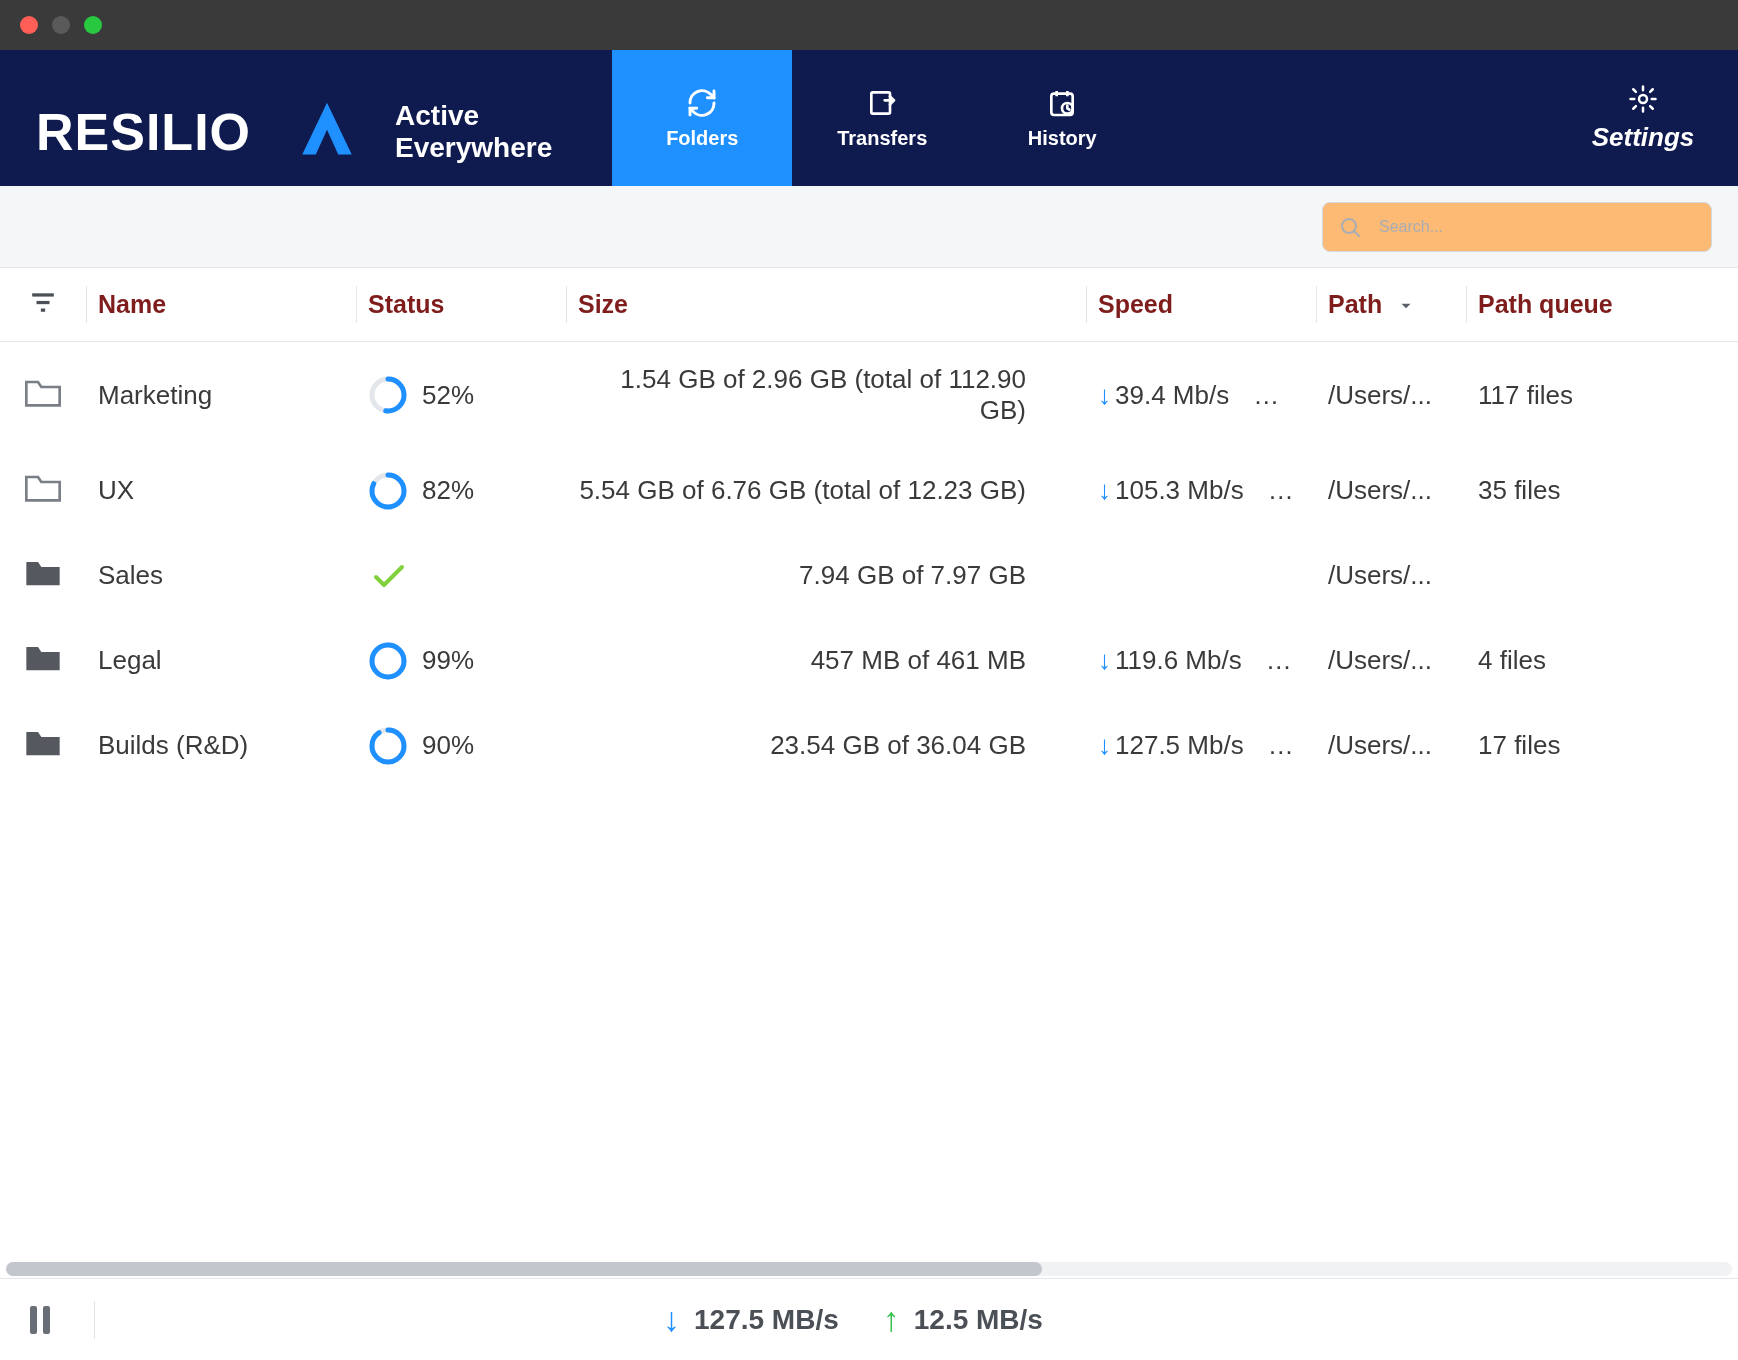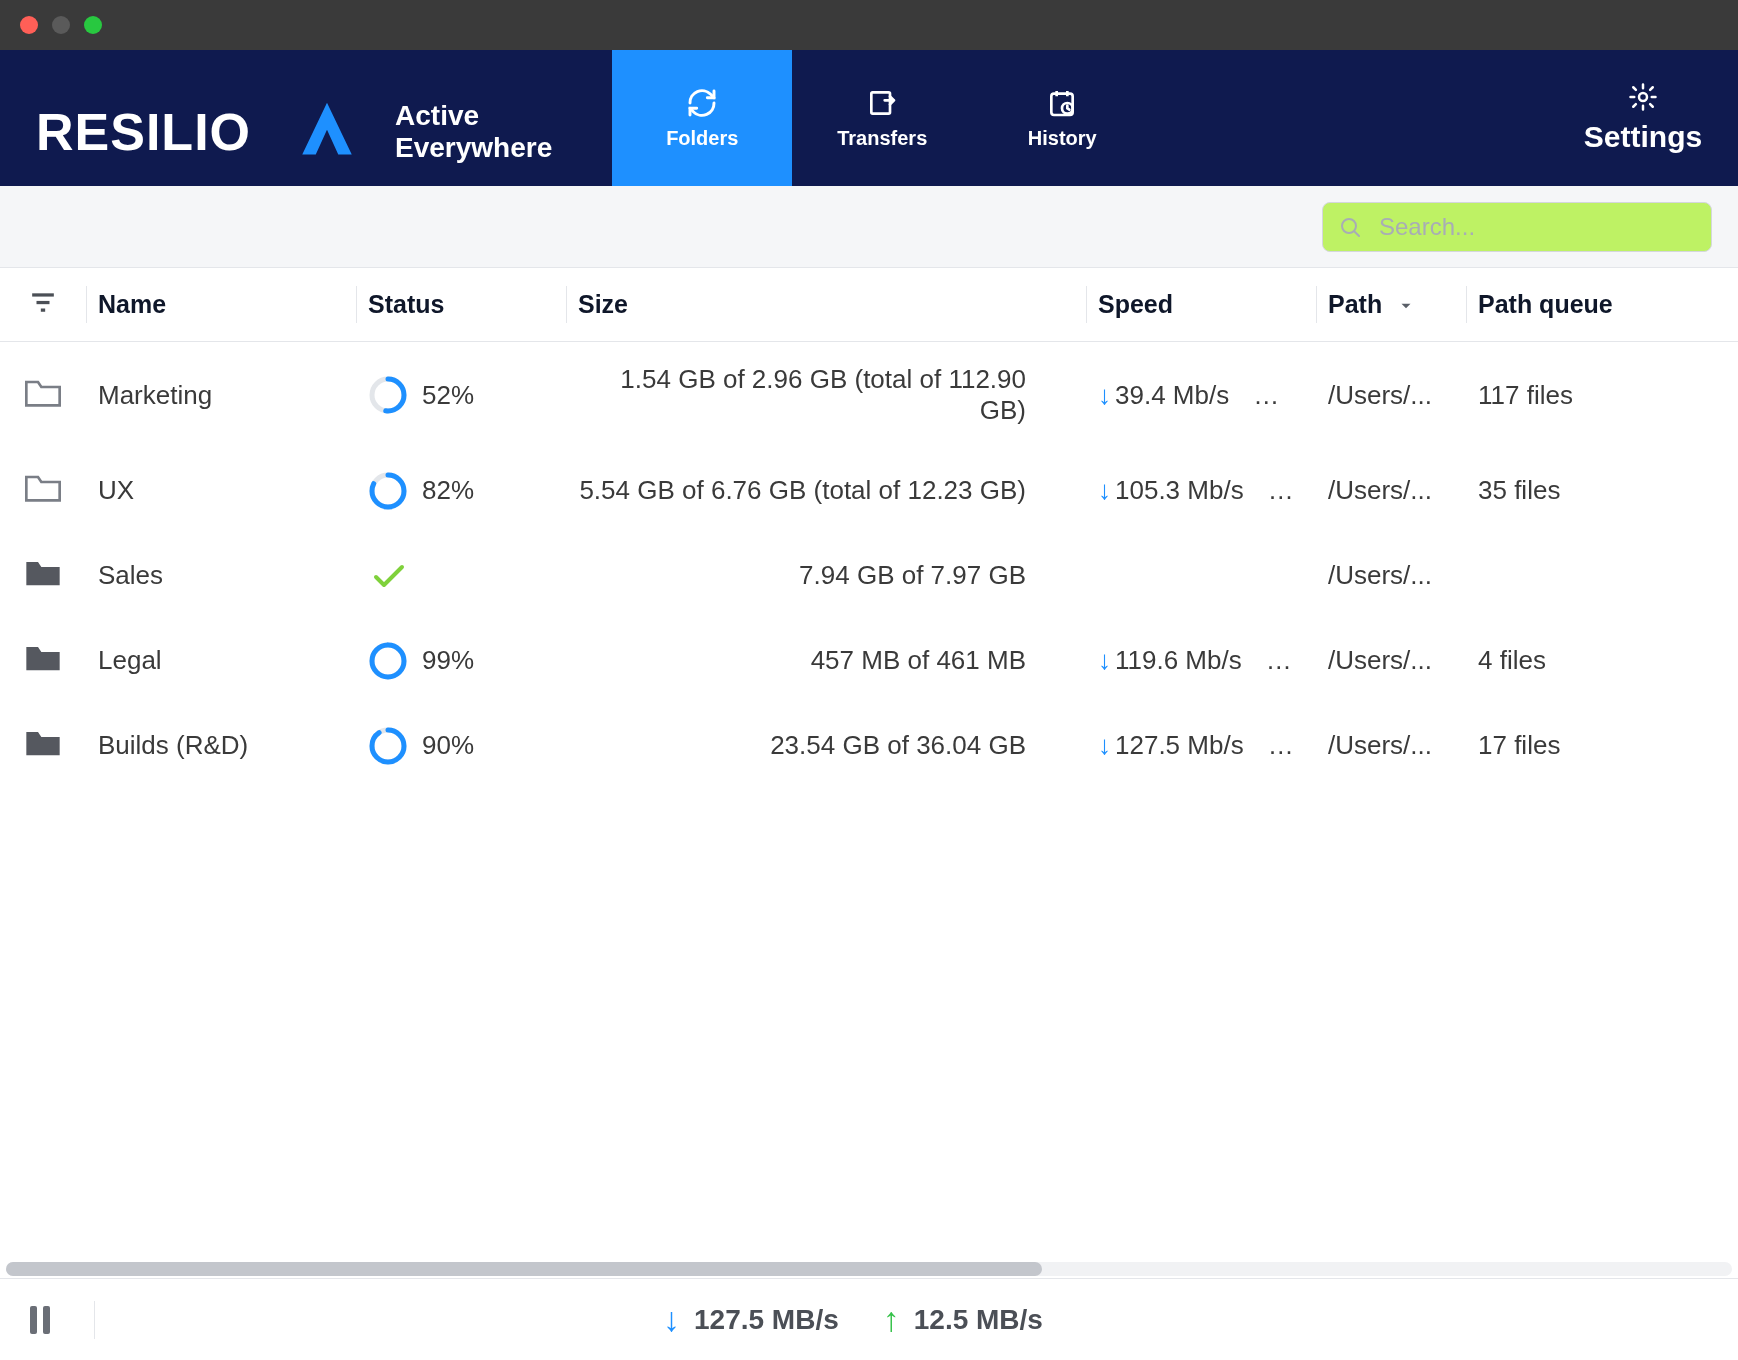--- a/index.html
+++ b/index.html
@@ -83,23 +83,24 @@
   .nav-tab.active { background: #1e90ff; }
 
   .nav-spacer { flex: 1; }
   .nav-settings {
     width: 190px;
     display: flex;
     flex-direction: column;
     align-items: center;
     justify-content: center;
     gap: 8px;
-    font-size: 30px;
+    font-size: 26px;
     font-weight: 700;
     cursor: pointer;
+    font-style: italic;
   }
   .nav-settings svg { width: 30px; height: 30px; }
 
   
   .searchbar {
     height: 82px;
     background: #f5f6f8;
     border-bottom: 1px solid #e4e6ea;
     display: flex;
     align-items: center;
@@ -108,22 +109,22 @@
   }
   .search-wrap {
     position: relative;
     width: 390px;
   }
   .search-wrap input {
     width: 100%;
     height: 50px;
     border: 1px solid #d4d7dc;
     border-radius: 8px;
-    background: #bef264;
-    font-size: 24px;
+    background: #fdba74;
+    font-size: 16px;
     padding-left: 56px;
     color: #333;
   }
   .search-wrap input::placeholder { color: #a8adb5; }
   .search-wrap svg {
     position: absolute;
     left: 16px; top: 50%;
     transform: translateY(-50%);
     width: 24px; height: 24px;
     stroke: #a8adb5;
@@ -134,21 +135,21 @@
     height: calc(100% - 50px - 136px - 82px - 100px);
     overflow: auto;
     background: #fff;
   }
 
   table { width: 100%; border-collapse: collapse; }
   thead th {
     text-align: left;
     font-size: 25px;
     font-weight: 700;
-    color: #0f172a;
+    color: #7f1d1d;
     padding: 22px 12px;
     border-bottom: 1px solid #e4e6ea;
     position: relative;
     background: #fff;
   }
   thead th:not(:first-child)::before {
     content: "";
     position: absolute;
     left: 0; top: 25%; bottom: 25%;
     width: 1px;

